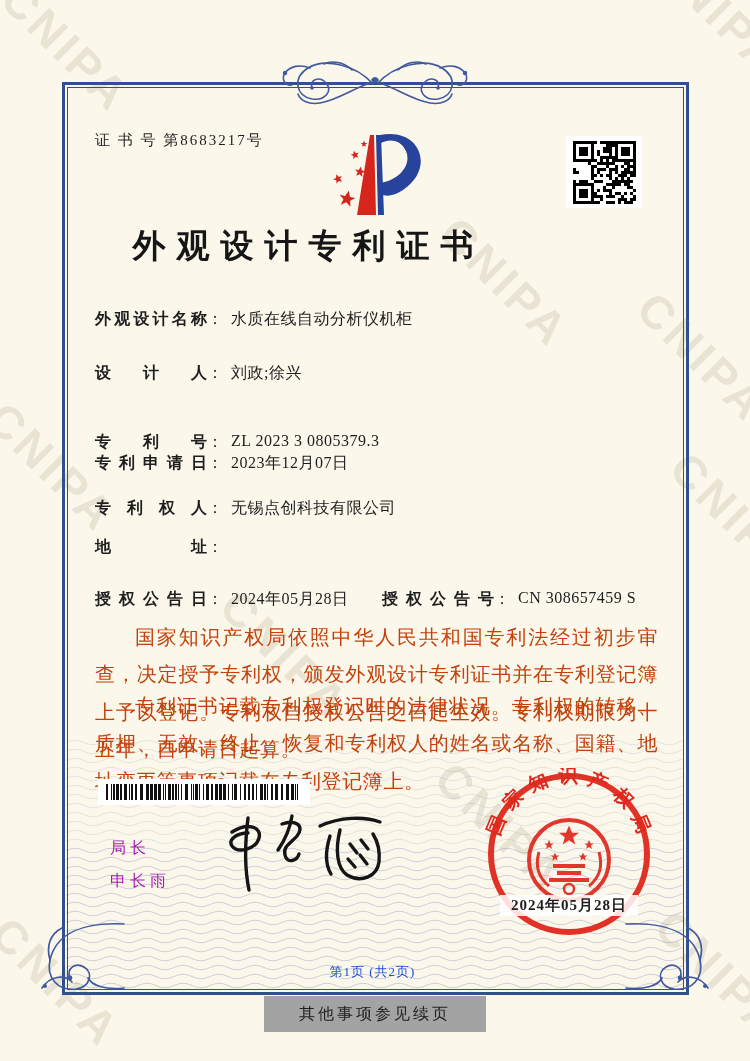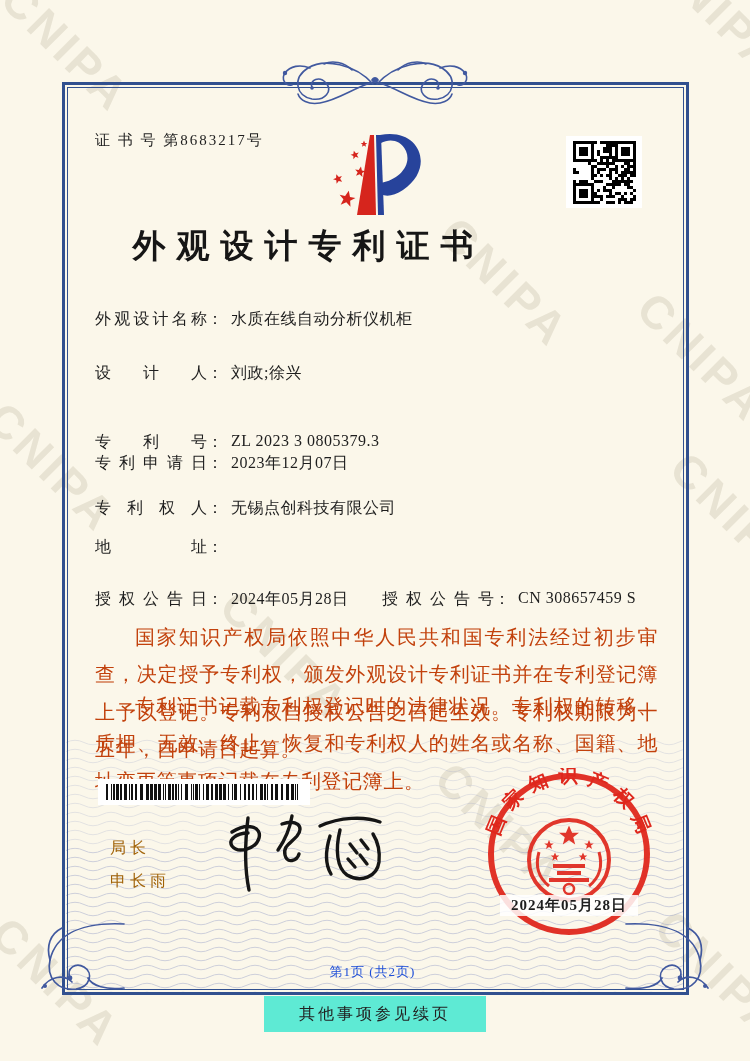--- a/index.html
+++ b/index.html
@@ -23,43 +23,43 @@
   
   .cert-no{left:95px;top:131px;font-size:15px;letter-spacing:2px;}
   #logo{left:324px;top:132px;width:106px;height:86px;}
   .qr-box{left:566px;top:136px;width:76px;height:72px;background:#fff;display:flex;
           align-items:center;justify-content:center;}
   .title{left:0;top:224px;width:606px;text-align:center;font-size:33px;font-weight:700;
          letter-spacing:11px;text-indent:11px;color:#161616;}
   
   .row{left:95px;width:575px;font-size:16px;white-space:nowrap;}
   .lbl{display:inline-block;width:112px;text-align:justify;text-align-last:justify;
-       vertical-align:top;}
+       vertical-align:top;font-weight:bold;}
   .colon{display:inline-block;vertical-align:top;}
   .val{display:inline-block;margin-left:8px;vertical-align:top;letter-spacing:0.5px;}
   .val2{display:block;}
   .pair2{position:absolute;left:287px;top:0;white-space:nowrap;}
   
   .para{left:95px;width:563px;font-size:20px;line-height:1.87;text-indent:2em;
         letter-spacing:0.6px;text-align:justify;color:#c2410c;}
   
   .barcode-box{left:98px;top:779px;width:212px;height:26px;background:#fff;
                display:flex;align-items:center;justify-content:center;}
   
   .signer{font-family:"Liberation Sans","DejaVu Sans",sans-serif;font-size:16px;
-          letter-spacing:4px;color:#a16207;text-align:center;}
+          letter-spacing:4px;color:#a21caf;text-align:center;}
   #sig{left:218px;top:802px;width:184px;height:98px;}
   
   #seal{left:483px;top:768px;width:172px;height:172px;z-index:6;}
   .seal-date{left:500px;top:895px;width:138px;background:rgba(255,255,255,0.85);
              text-align:center;font-size:15px;font-weight:700;letter-spacing:1px;
              z-index:7;padding:1px 0;}
   .page-no{left:62px;top:963px;width:621px;text-align:center;font-size:13px;
            letter-spacing:1px;color:#1d4ed8;}
-  .cont-box{left:264px;top:996px;width:222px;height:36px;background:#5eead4;
+  .cont-box{left:264px;top:996px;width:222px;height:36px;background:#a3a3a3;
             display:flex;align-items:center;justify-content:center;z-index:5;text-align:center;}
   .cont-text{font-size:16px;letter-spacing:3px;color:#222;}
 </style>
 </head>
 <body>
 
 <div class="wm" style="left:-14px;top:20px">CNIPA</div>
 <div class="wm" style="left:638px;top:-16px">CNIPA</div>
 <div class="wm" style="left:425px;top:255px">CNIPA</div>
 <div class="wm" style="left:622px;top:330px">CNIPA</div>

